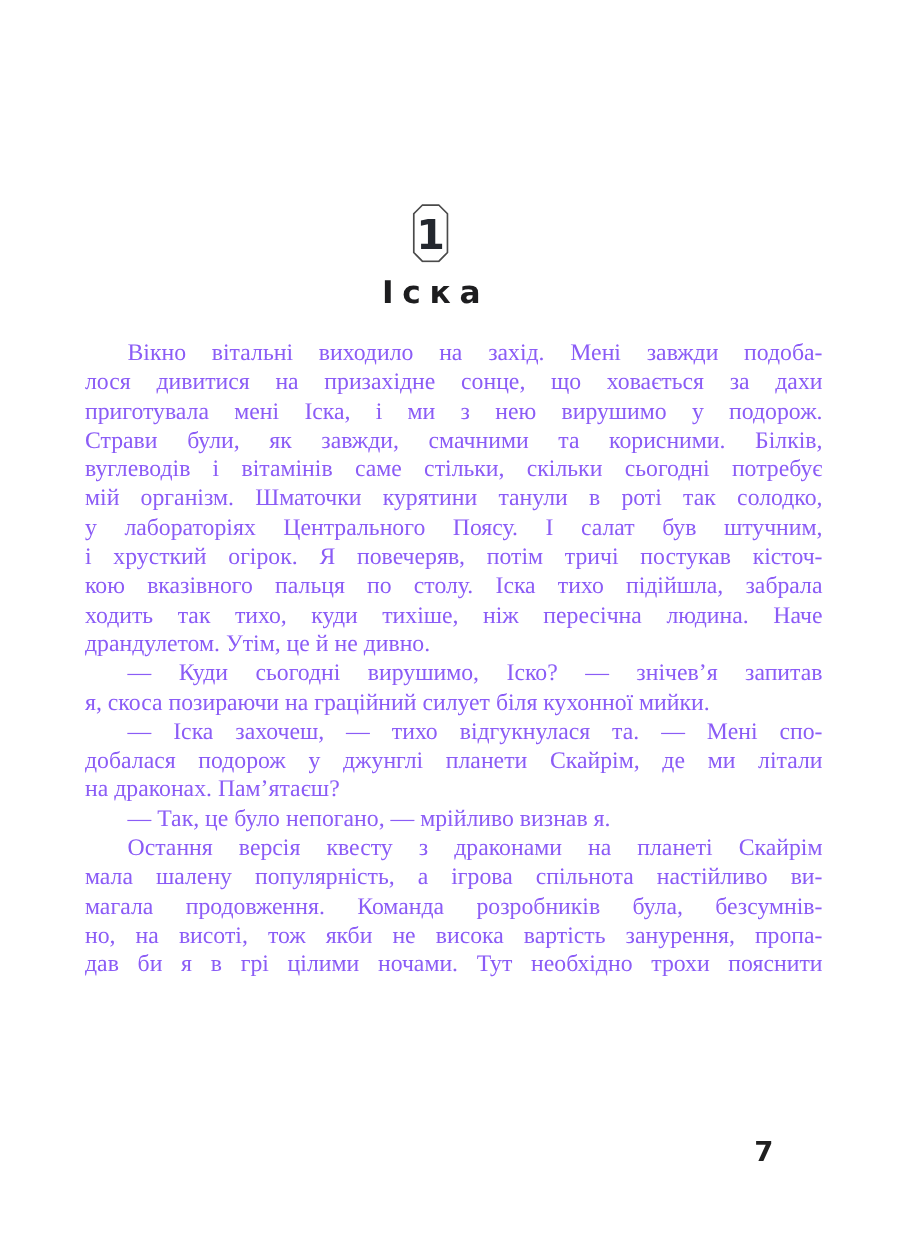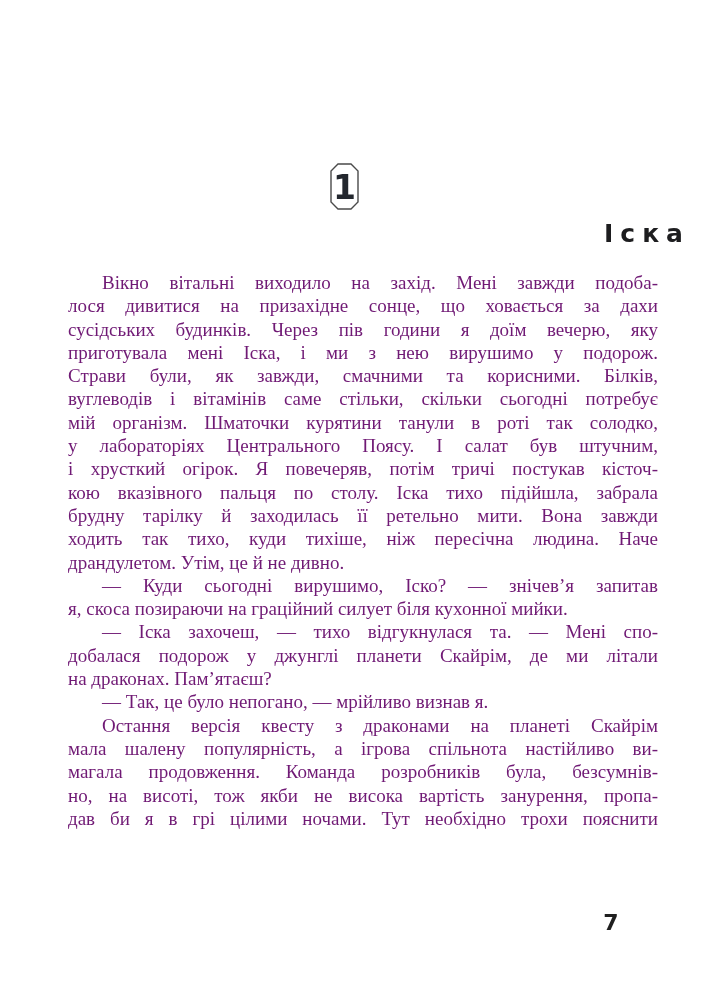--- a/index.html
+++ b/index.html
@@ -35,38 +35,38 @@
     font-weight: bold;
     font-size: 33px;
     fill: #23272e;
     text-anchor: middle;
   }
   .chapter-title {
     position: absolute;
     left: 0;
     top: 219px;
     width: 690px;
-    text-align: right;
+    text-align: center;
     font-family: "DejaVu Sans", sans-serif;
     font-weight: 800;
     font-size: 25px;
     letter-spacing: 7px;
     text-indent: 7px;
     color: #1d1d1f;
   }
 
   
   .body-text {
     position: absolute;
     left: 68px;
     top: 271px;
     width: 590px;
     font-size: 19px;
     line-height: 23.3px;
-    color: #701a75;
+    color: #8b5cf6;
   }
   .line {
     text-align: justify;
     text-align-last: justify;
     white-space: normal;
   }
   .line.last {
     text-align-last: left;
   }
   .line.indent {
@@ -95,29 +95,27 @@
     <polygon points="8,1 21,1 28,8 28,39 21,46 8,46 1,39 1,8"></polygon>
     <text x="14.5" y="36">1</text>
   </svg>
 
   <div class="chapter-title">Іска</div>
 
   <div class="body-text" id="body-text">
       <div>
         <div class="line indent">Вікно вітальні виходило на захід. Мені завжди подоба-</div>
         <div class="line">лося дивитися на призахідне сонце, що ховається за дахи</div>
-        <div class="line">сусідських будинків. Через пів години я доїм вечерю, яку</div>
         <div class="line">приготувала мені Іска, і ми з нею вирушимо у подорож.</div>
         <div class="line">Страви були, як завжди, смачними та корисними. Білків,</div>
         <div class="line">вуглеводів і вітамінів саме стільки, скільки сьогодні потребує</div>
         <div class="line">мій організм. Шматочки курятини танули в роті так солодко,</div>
         <div class="line">у лабораторіях Центрального Поясу. І салат був штучним,</div>
         <div class="line">і хрусткий огірок. Я повечеряв, потім тричі постукав кісточ-</div>
         <div class="line">кою вказівного пальця по столу. Іска тихо підійшла, забрала</div>
-        <div class="line">брудну тарілку й заходилась її ретельно мити. Вона завжди</div>
         <div class="line">ходить так тихо, куди тихіше, ніж пересічна людина. Наче</div>
         <div class="line last">драндулетом. Утім, це й не дивно.</div>
       </div>
       <div>
         <div class="line indent">— Куди сьогодні вирушимо, Іско? — знічев’я запитав</div>
         <div class="line last">я, скоса позираючи на граційний силует біля кухонної мийки.</div>
       </div>
       <div>
         <div class="line indent">— Іска захочеш, — тихо відгукнулася та. — Мені спо-</div>
         <div class="line">добалася подорож у джунглі планети Скайрім, де ми літали</div>

